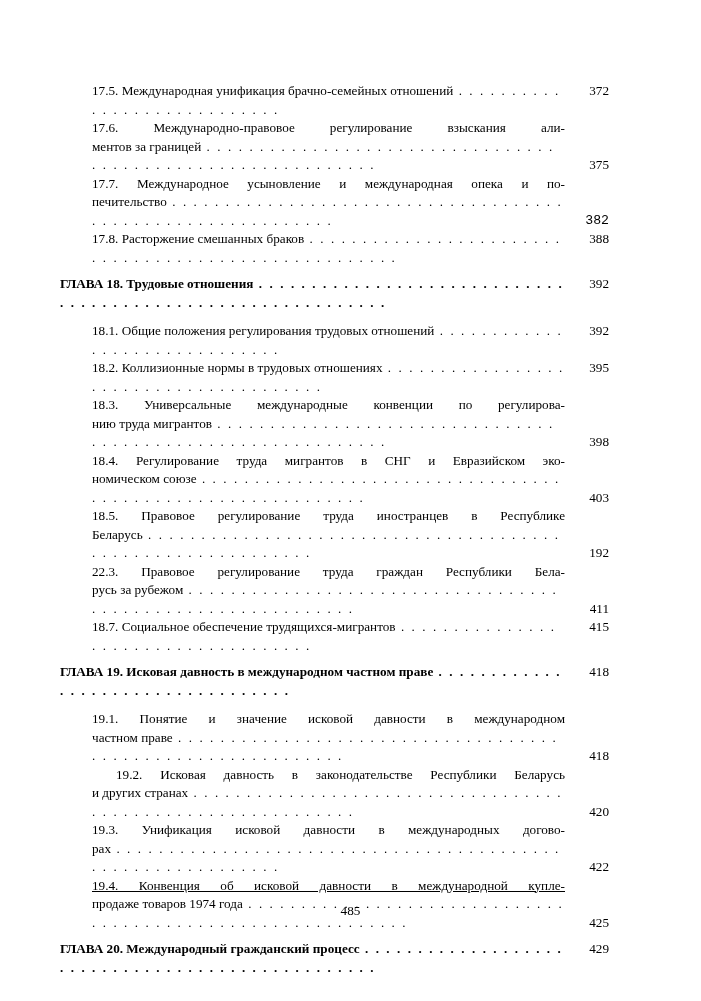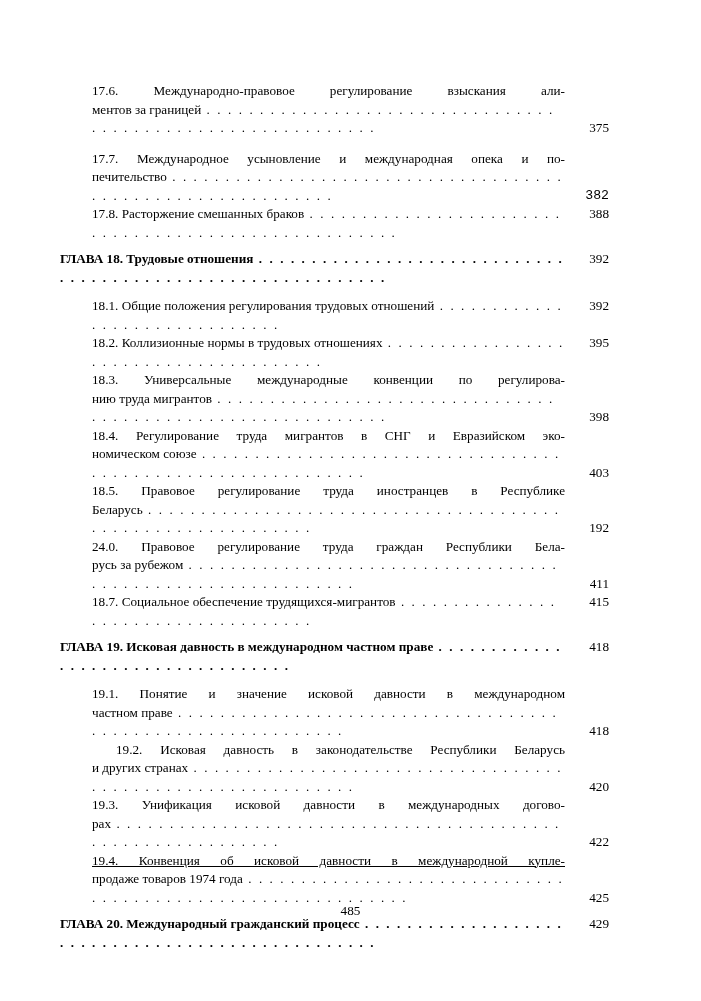--- a/index.html
+++ b/index.html
@@ -64,28 +64,34 @@
     font-family: "Liberation Serif", "DejaVu Serif", serif;
   }
 </style>
 </head>
 <body>
 
 <div class="page">
   <div class="toc" id="toc-root">
       <div class="entry lvl-sec">
         <div class="txt">
+          <div><span>17.5. Международная унификация брачно-семейных отношений</span><span class="dots"> . . . . . . . . . . . . . . . . . . . . . . . . . . . .</span></div>
+        </div>
+        <div class="num">372</div>
+      </div>
+      <div class="entry lvl-sec">
+        <div class="txt">
           <div style="text-align: justify; text-align-last: justify;">17.6. Международно-правовое регулирование взыскания али-</div>
           <div><span>ментов за границей</span><span class="dots"> . . . . . . . . . . . . . . . . . . . . . . . . . . . . . . . . . . . . . . . . . . . . . . . . . . . . . . . . . . . .</span></div>
         </div>
         <div class="num" style="align-self: flex-end; margin-top: 16px;">375</div>
       </div>
       <div class="entry lvl-sec">
         <div class="txt">
-          <div style="text-align: justify; text-align-last: justify; margin-top: 12px;">17.7. Международное усыновление и международная опека и по-</div>
+          <div style="text-align: justify; text-align-last: justify;">17.7. Международное усыновление и международная опека и по-</div>
           <div><span>печительство</span><span class="dots"> . . . . . . . . . . . . . . . . . . . . . . . . . . . . . . . . . . . . . . . . . . . . . . . . . . . . . . . . . . . .</span></div>
         </div>
         <div class="num" style="align-self: flex-end; font-family: Liberation Mono, monospace;">382</div>
       </div>
       <div class="entry lvl-sec">
         <div class="txt">
           <div><span>17.8. Расторжение смешанных браков</span><span class="dots"> . . . . . . . . . . . . . . . . . . . . . . . . . . . . . . . . . . . . . . . . . . . . . . . . . . . . .</span></div>
         </div>
         <div class="num">388</div>
       </div>
@@ -123,21 +129,21 @@
       </div>
       <div class="entry lvl-sec">
         <div class="txt">
           <div style="text-align: justify; text-align-last: justify;">18.5. Правовое регулирование труда иностранцев в Республике</div>
           <div><span>Беларусь</span><span class="dots"> . . . . . . . . . . . . . . . . . . . . . . . . . . . . . . . . . . . . . . . . . . . . . . . . . . . . . . . . . . . .</span></div>
         </div>
         <div class="num" style="align-self: flex-end;">192</div>
       </div>
       <div class="entry lvl-sec">
         <div class="txt">
-          <div style="text-align: justify; text-align-last: justify;">24.0. Правовое регулирование труда граждан Республики Бела-</div>
+          <div style="text-align: justify; text-align-last: justify;">22.3. Правовое регулирование труда граждан Республики Бела-</div>
           <div><span>русь за рубежом</span><span class="dots"> . . . . . . . . . . . . . . . . . . . . . . . . . . . . . . . . . . . . . . . . . . . . . . . . . . . . . . . . . . . .</span></div>
         </div>
         <div class="num" style="align-self: flex-end;">411</div>
       </div>
       <div class="entry lvl-sec">
         <div class="txt">
           <div><span>18.7. Социальное обеспечение трудящихся-мигрантов</span><span class="dots"> . . . . . . . . . . . . . . . . . . . . . . . . . . . . . . . . . . . .</span></div>
         </div>
         <div class="num">415</div>
       </div>

